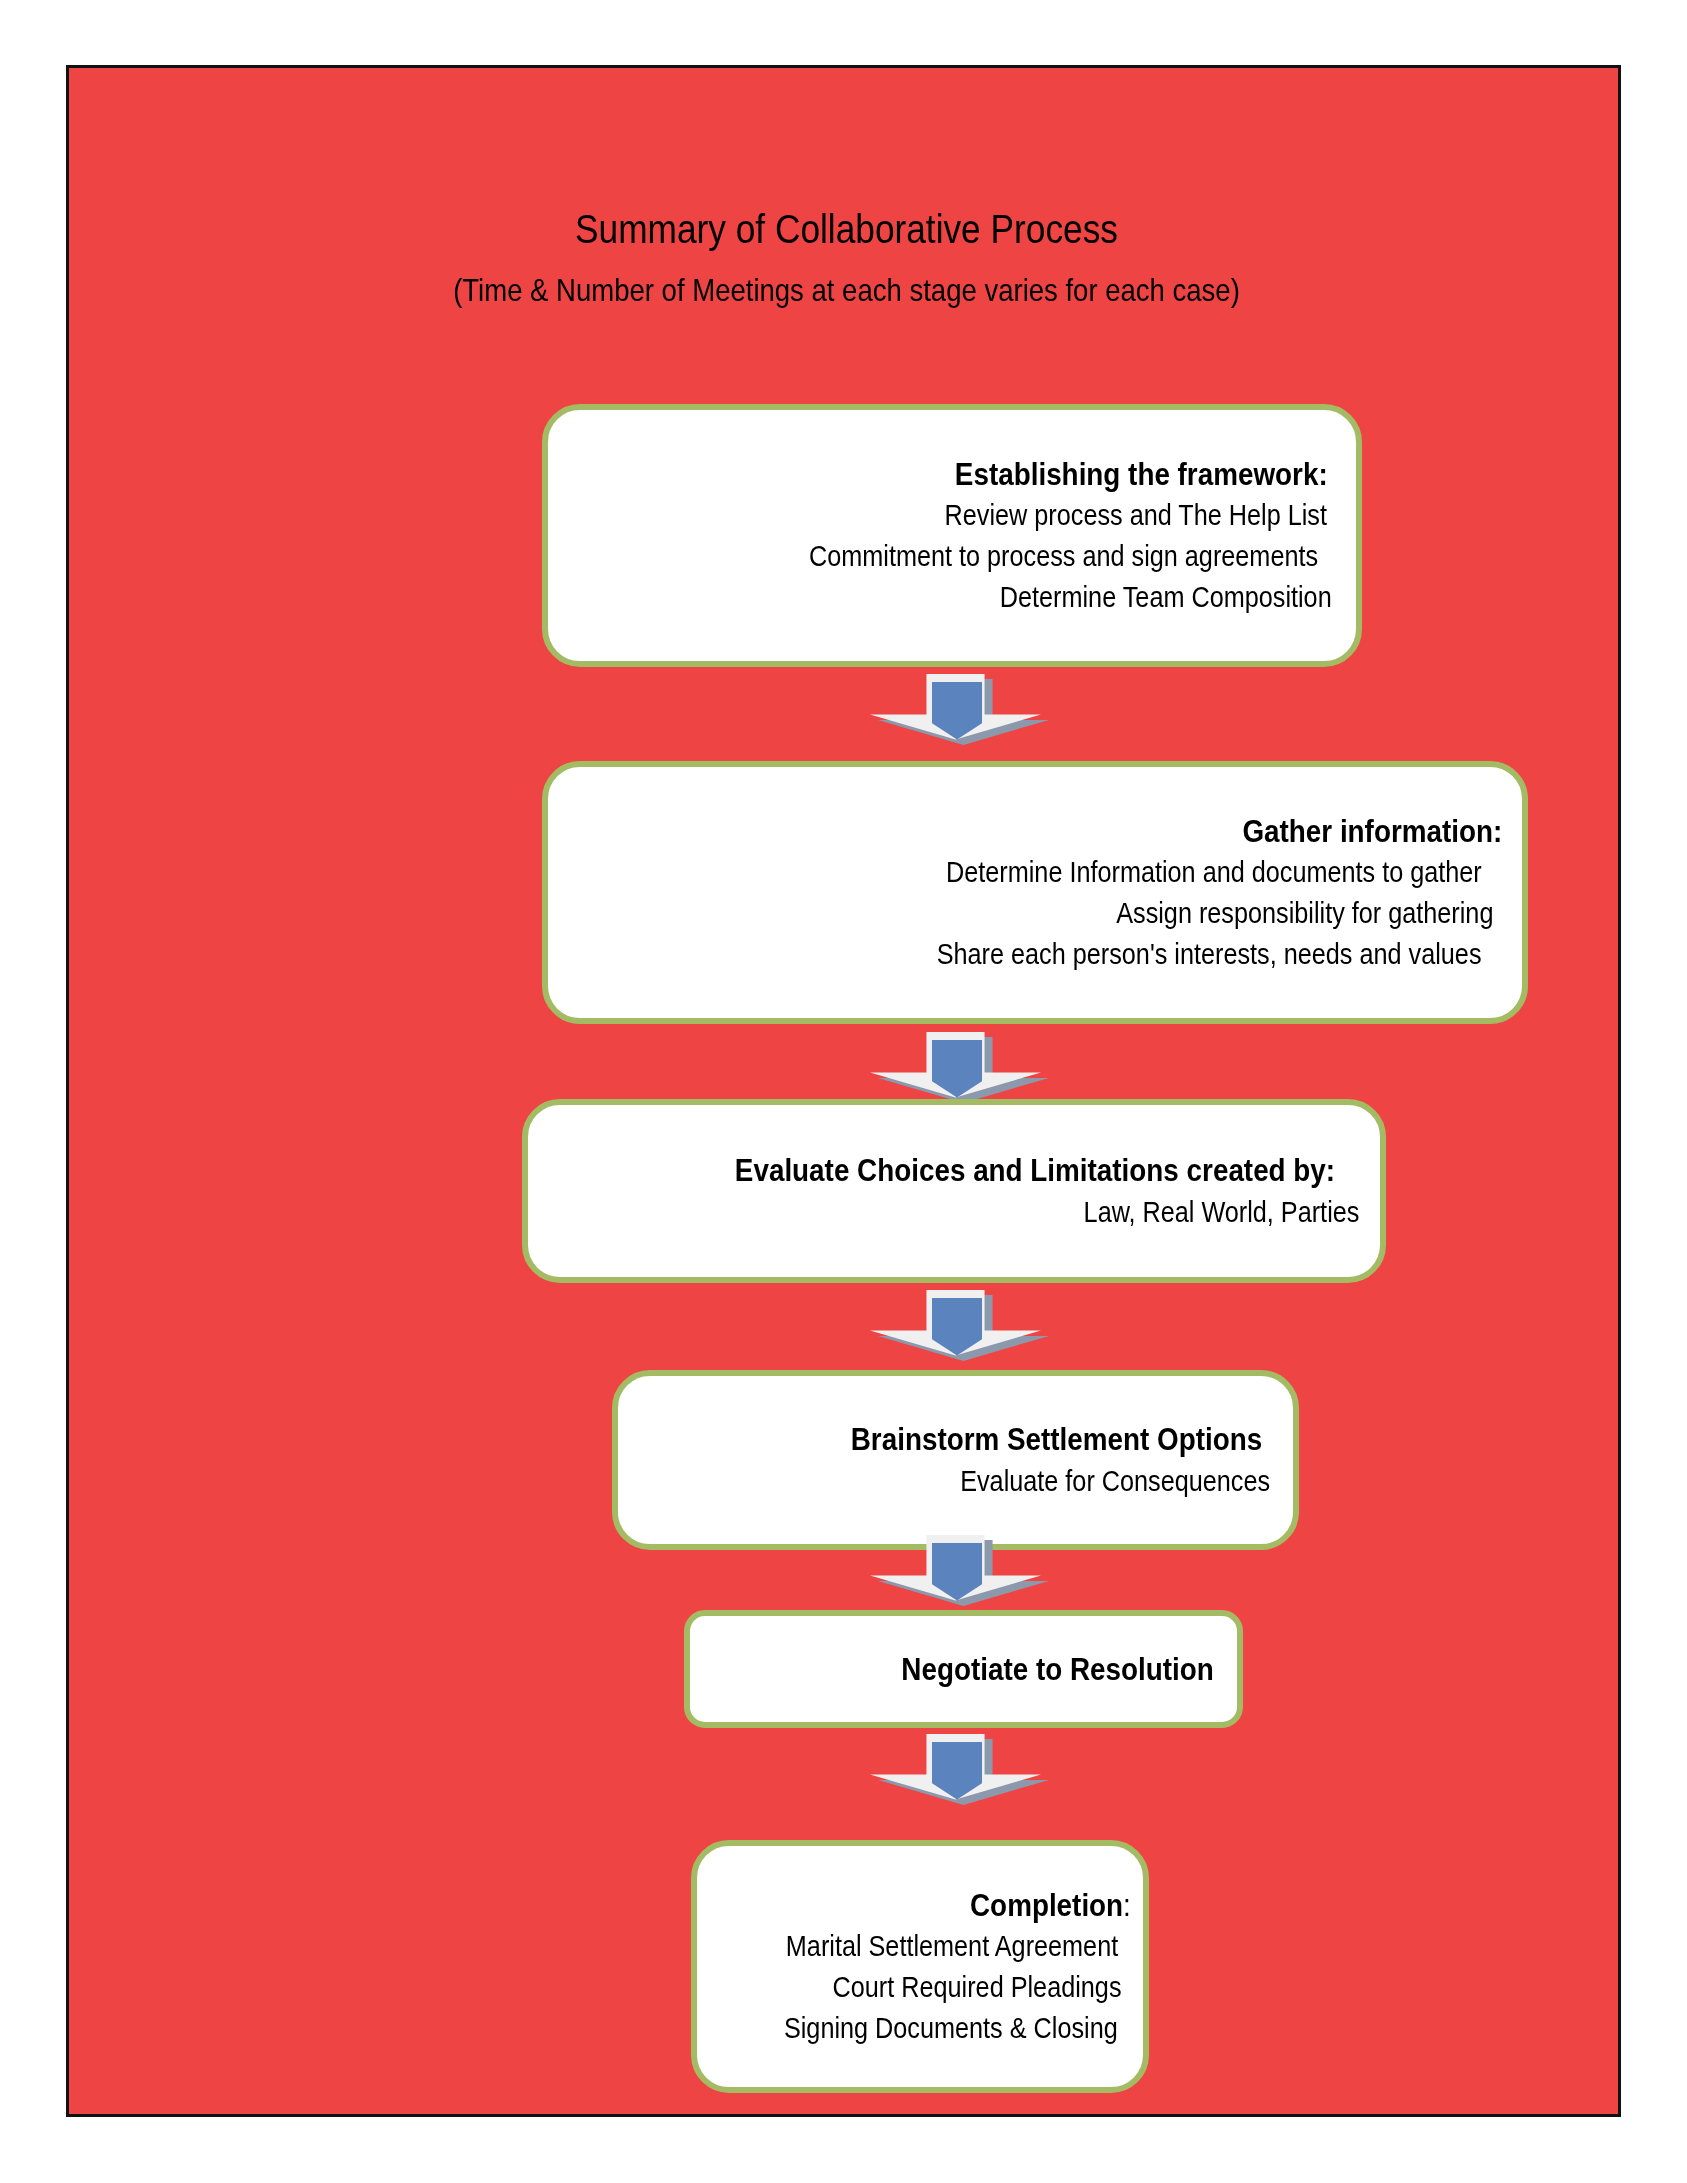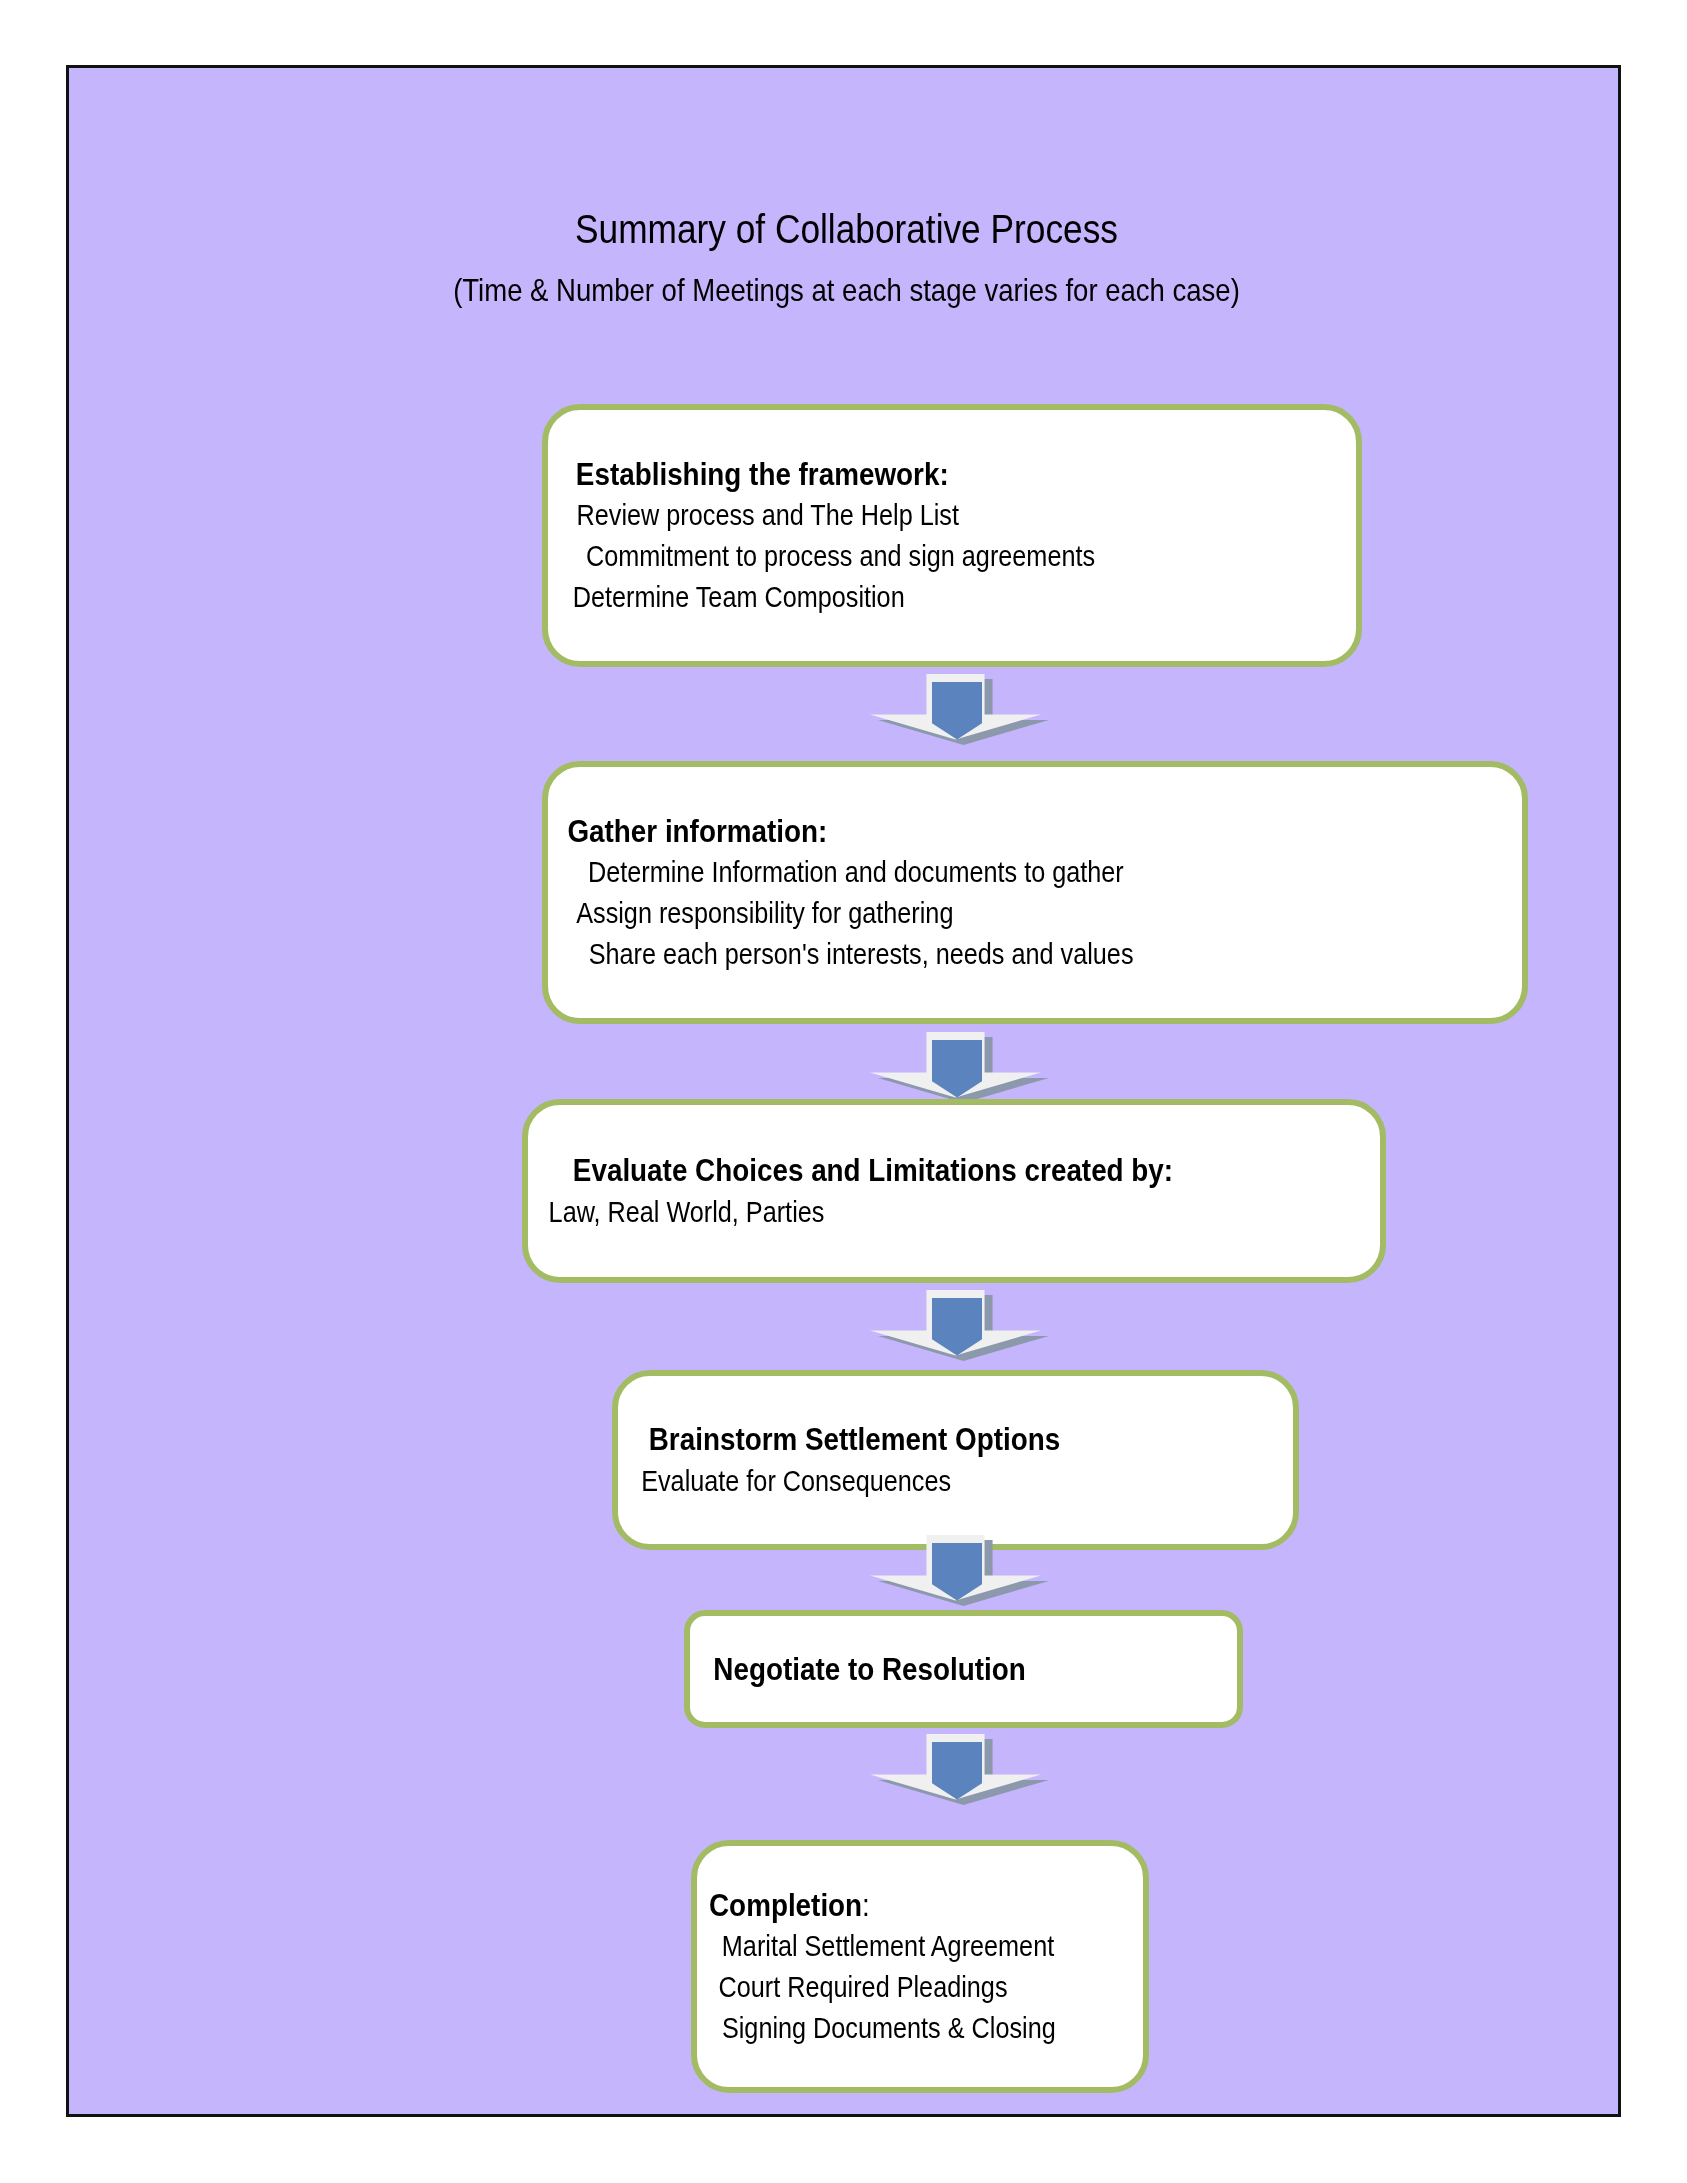--- a/index.html
+++ b/index.html
@@ -16,21 +16,21 @@
 
   
   #page-frame {
     position: absolute;
     left: 66px;
     top: 65px;
     width: 1555px;
     height: 2052px;
     border: 3.3px solid #111111;
     box-sizing: border-box;
-    background: #c4b5fd;
+    background: #ef4444;
   }
 
   
   #doc-title {
     position: absolute;
     left: 0;
     top: 138px;
     width: 1555px;
     text-align: center;
     font-size: 41px;
@@ -57,21 +57,21 @@
 
   
   .flow-box {
     position: absolute;
     border: 6.6px solid #A3BC64;
     border-radius: 38px;
     background: #ffffff;
     box-sizing: border-box;
     display: flex;
     flex-direction: column;
-    align-items: flex-start;
+    align-items: flex-end;
     justify-content: center;
   }
   .flow-box .box-heading {
     font-size: 32px;
     font-weight: bold;
     color: #000000;
     text-align: center;
     line-height: 1.32;
     transform: scaleX(0.87);
     transform-origin: 50% 50%;

